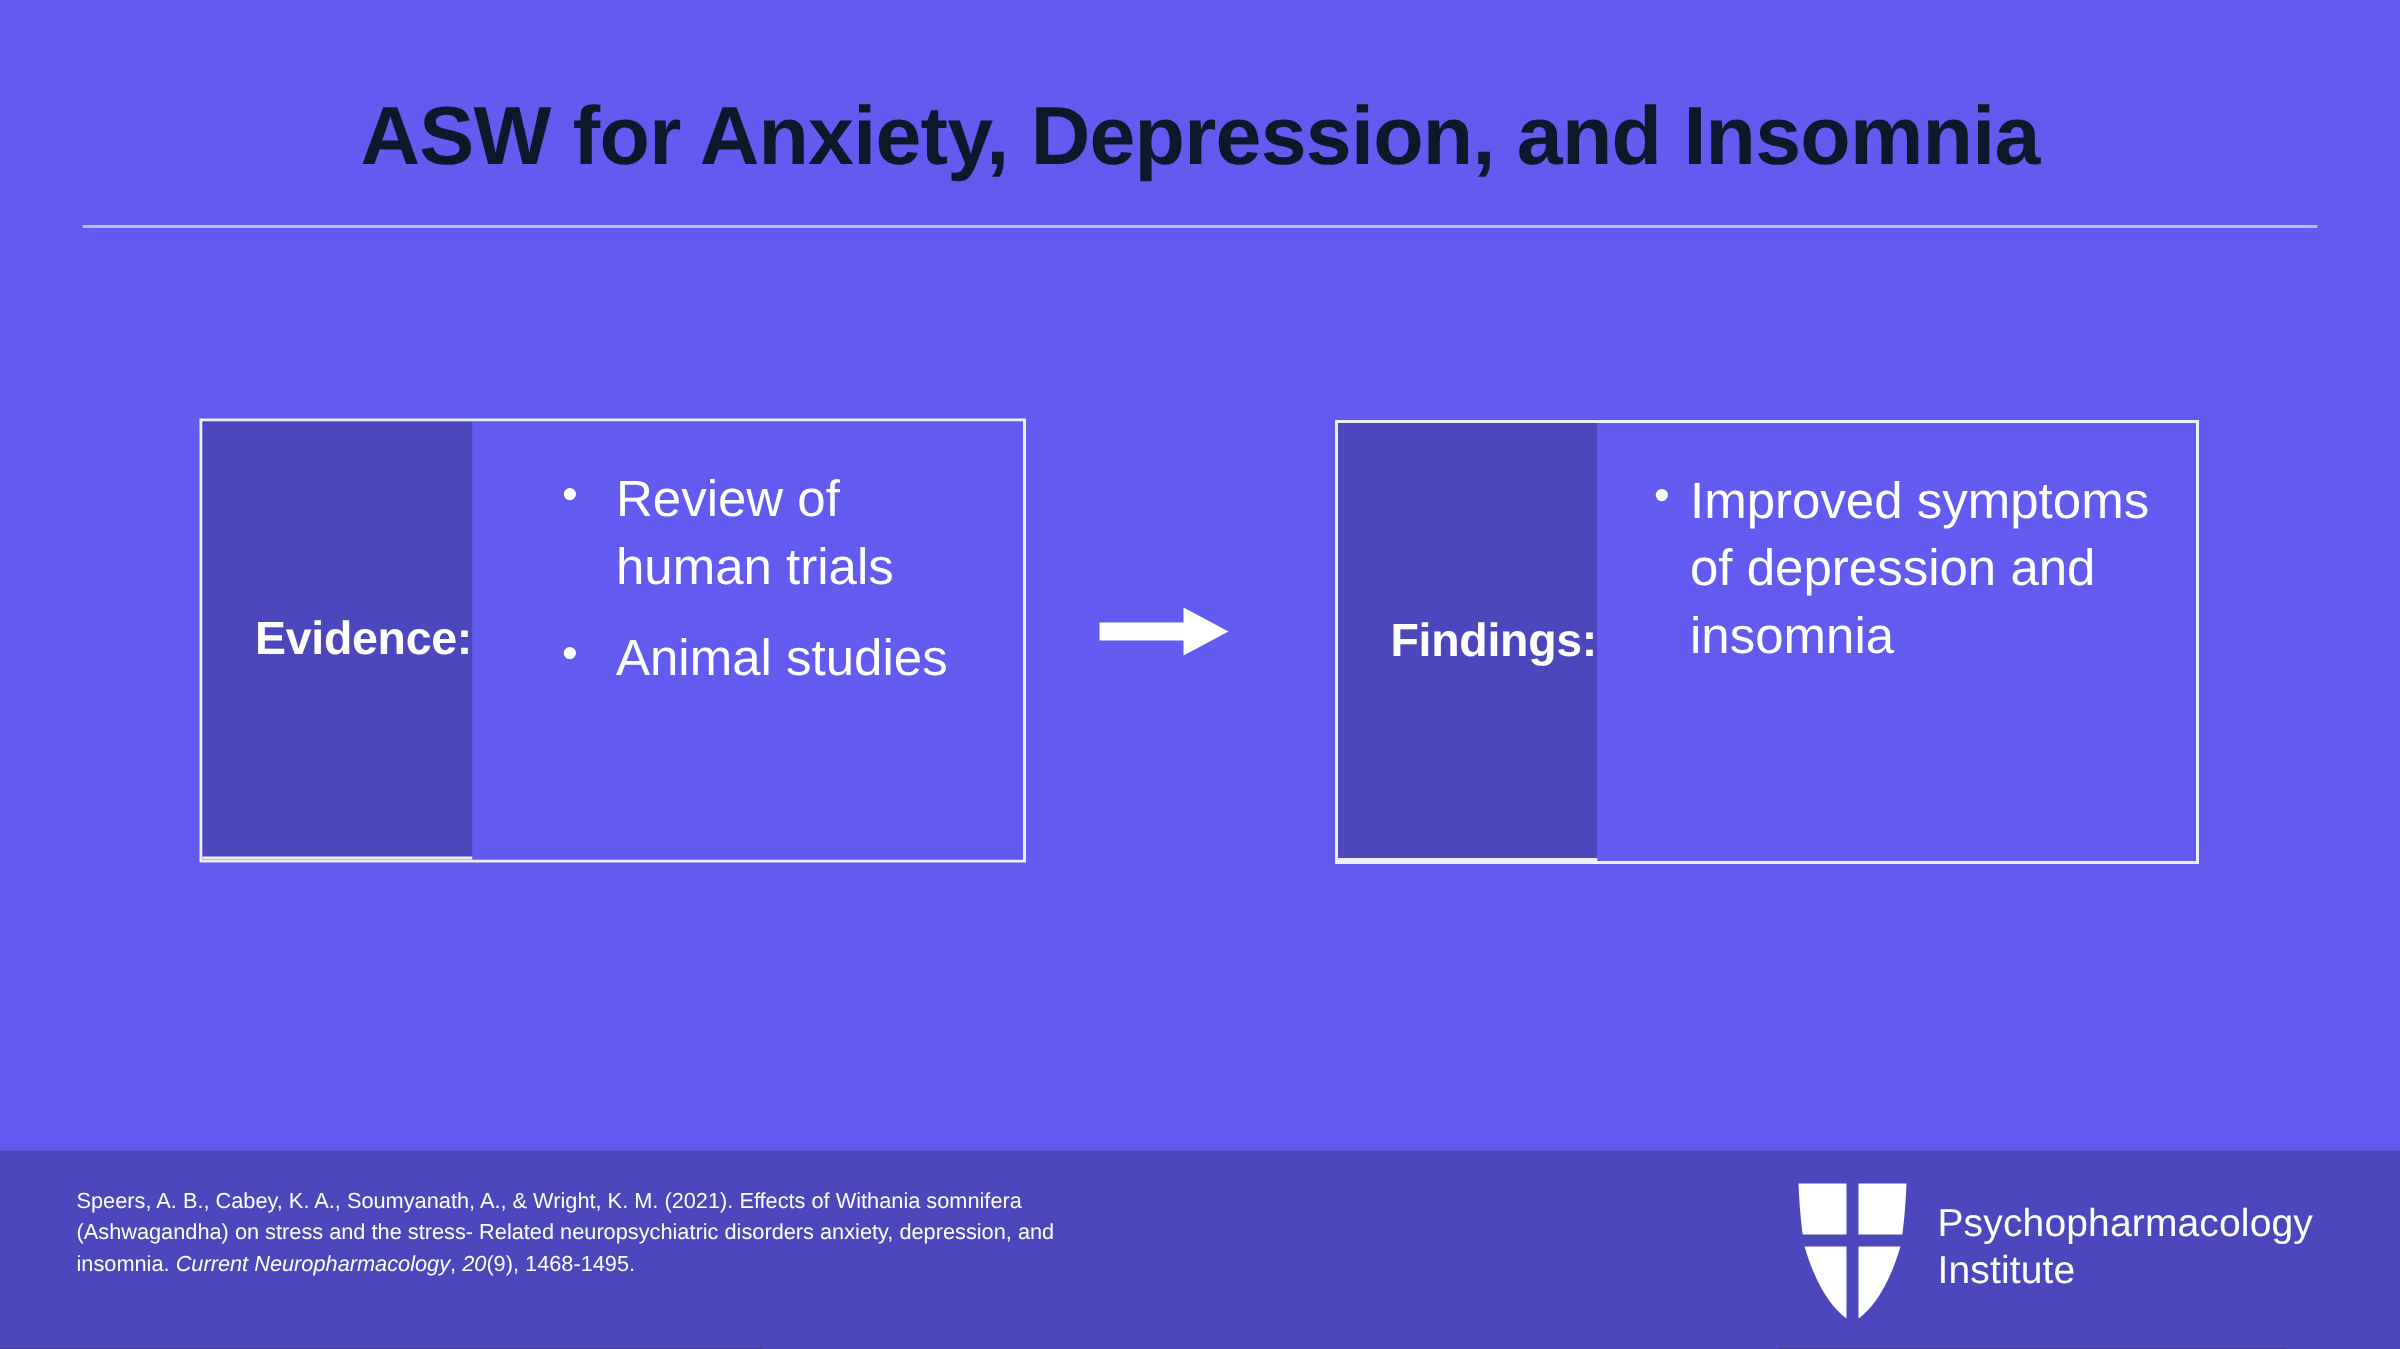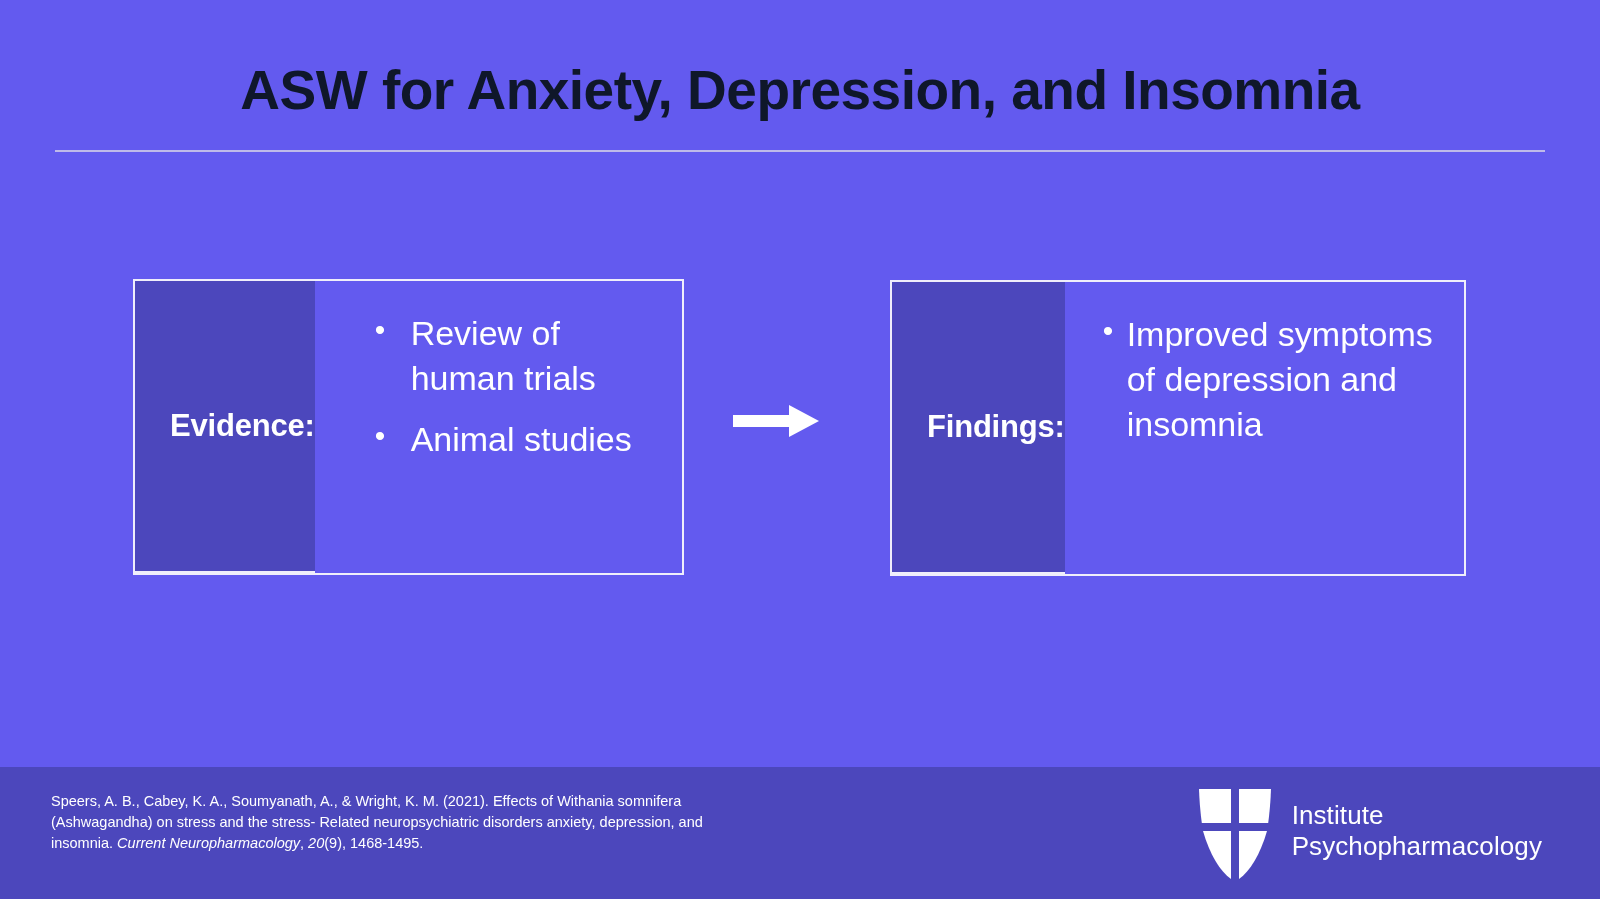--- a/index.html
+++ b/index.html
@@ -206,20 +206,20 @@
 
           <g fill="#ffffff">
             <path d="M3 10 L35 10 L35 44 L5.8 44 C4.3 33 3.4 21 3 10 Z"></path>
             <path d="M43 10 L75 10 C74.6 21 73.7 33 72.2 44 L43 44 Z"></path>
             <path d="M7 52 L35 52 L35 100 C24 92 14 76 7 52 Z"></path>
             <path d="M43 52 L71 52 C64 76 54 92 43 100 Z"></path>
           </g>
         </svg>
       </div>
       <div class="logo-text">
+        <div>Psychopharmacology</div>
         <div>Institute</div>
-        <div>Psychopharmacology</div>
       </div>
     </div>
 
   </div>
 
 </div>
 
 </body></html>

